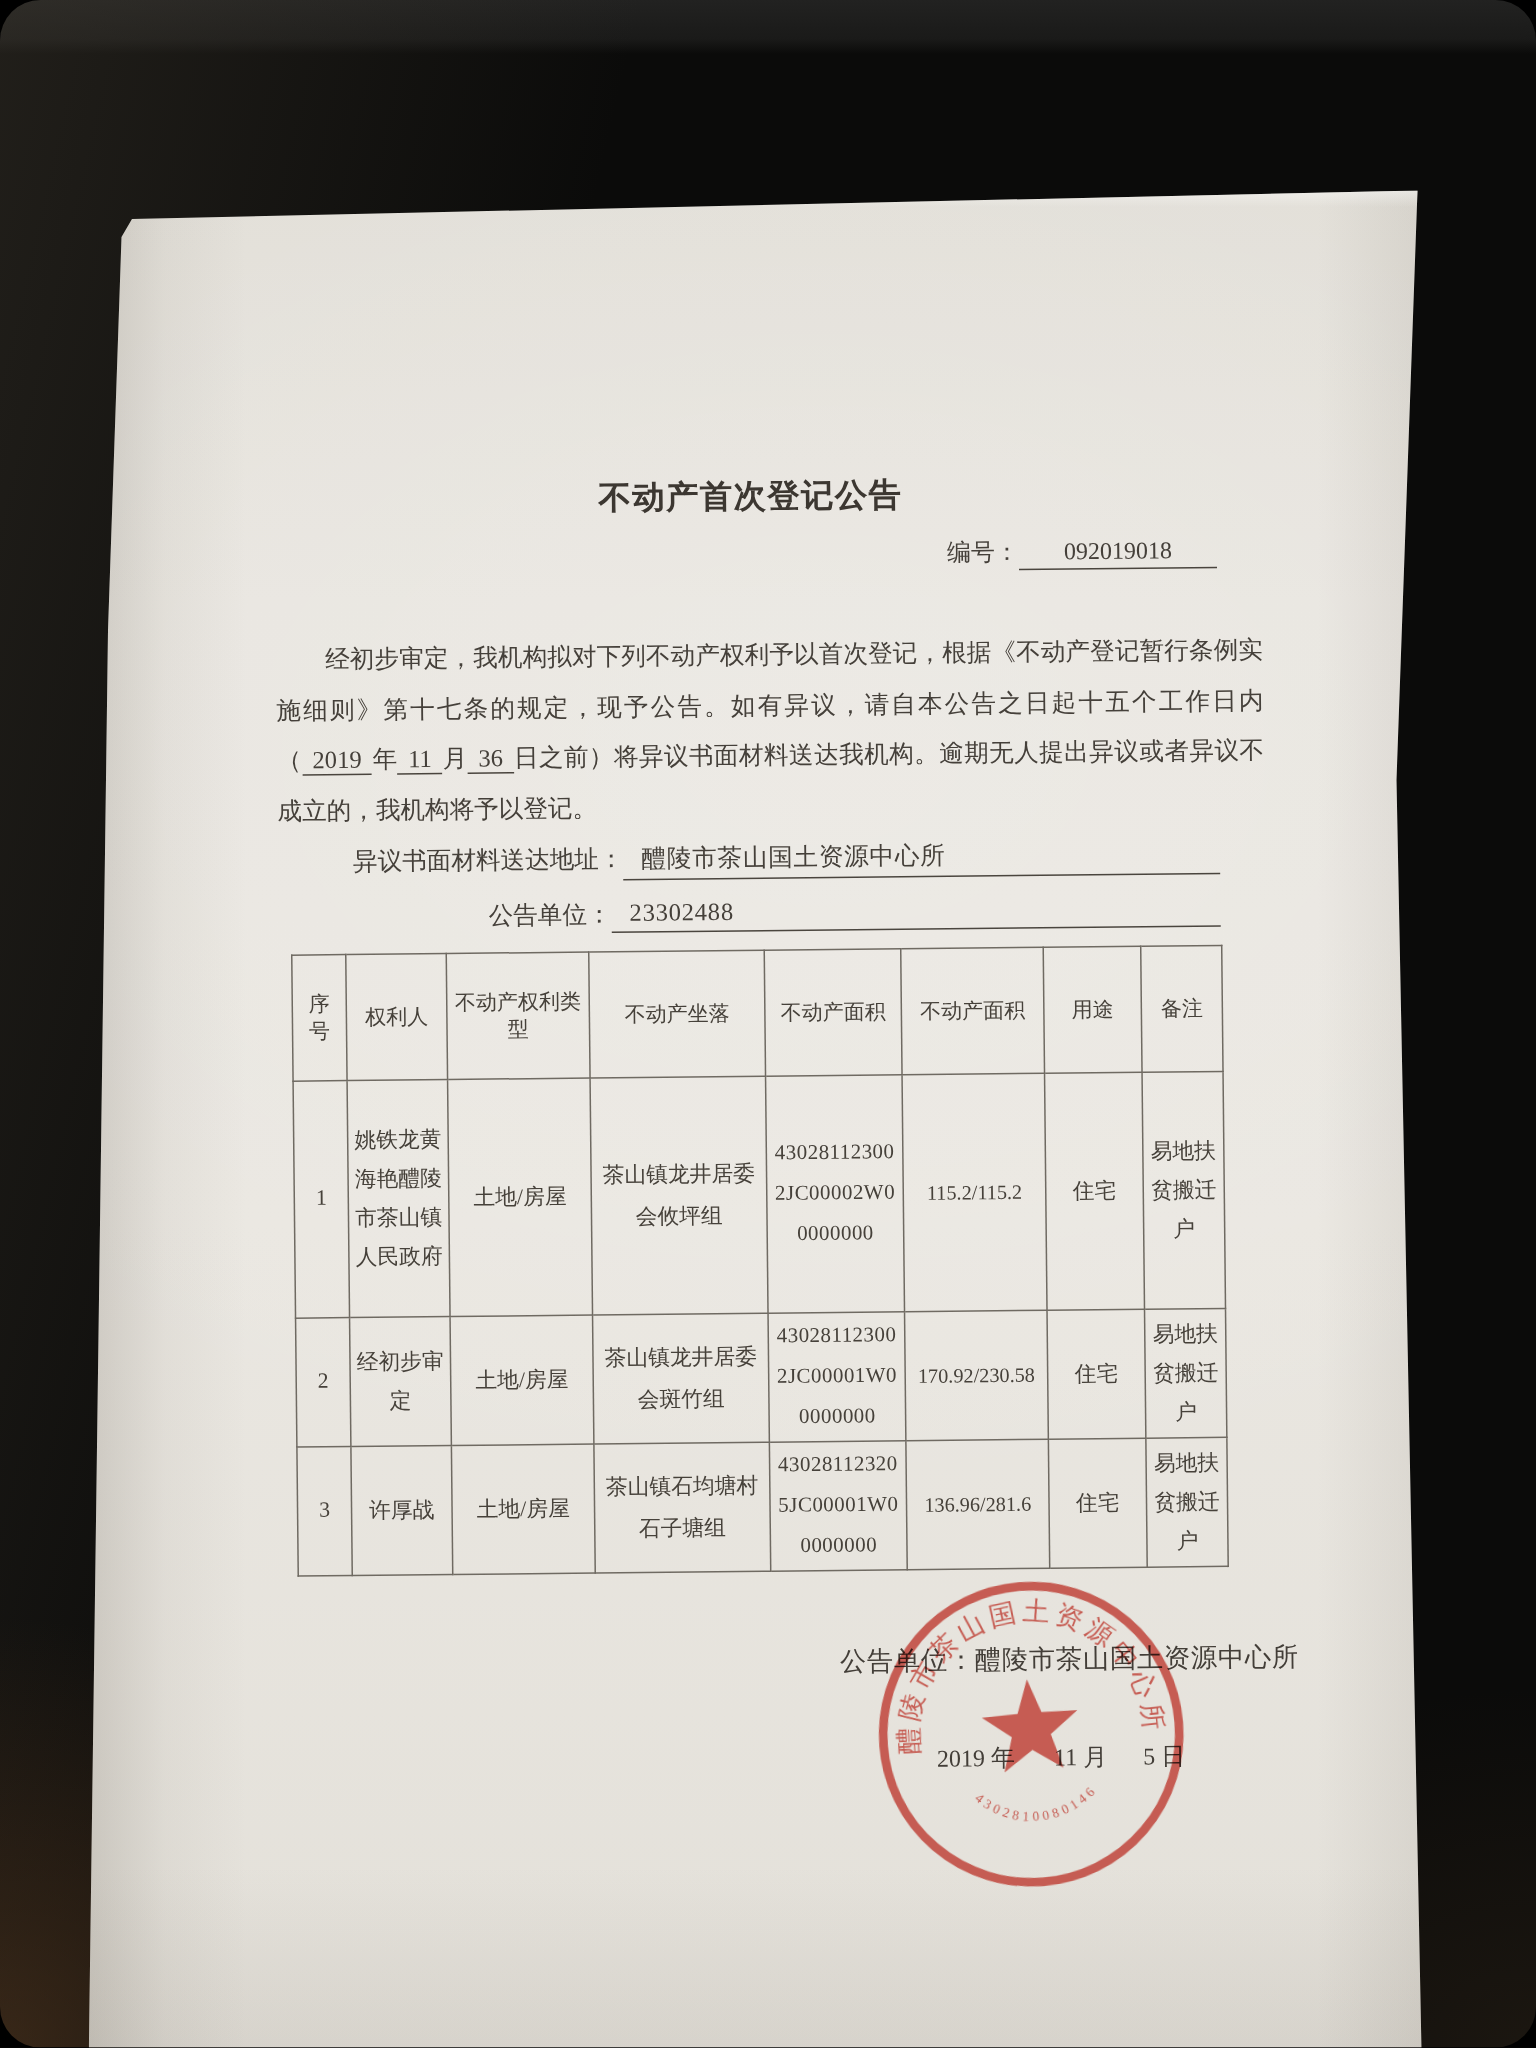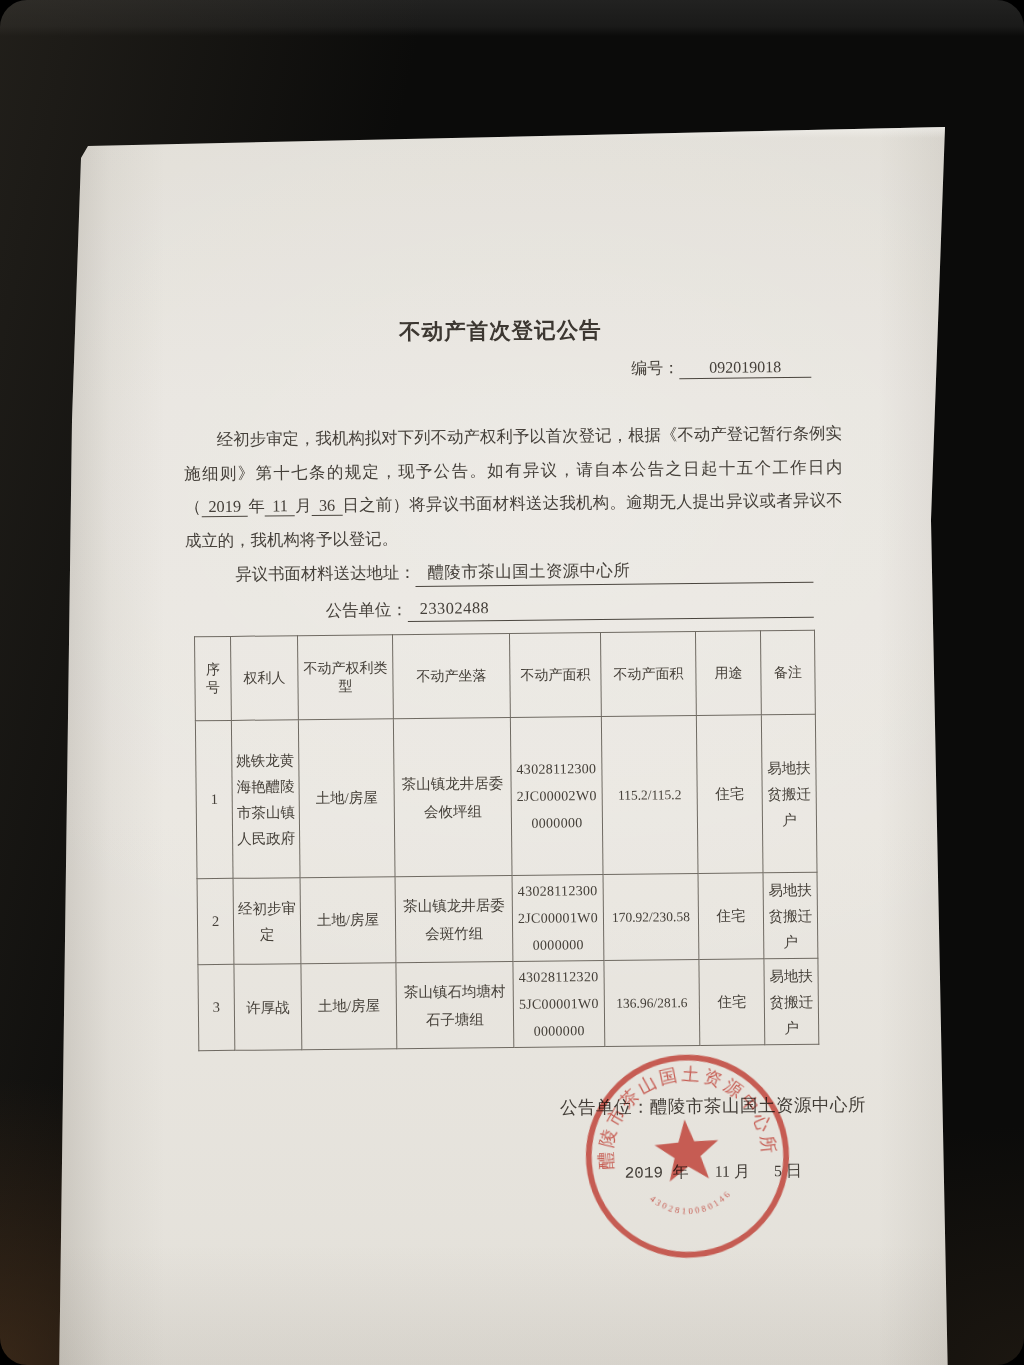--- a/index.html
+++ b/index.html
@@ -66,21 +66,21 @@
   tr.r3{height:79px;}
   th{font-size:14px;}
   td.c-owner{padding:2px 7px;line-height:26px;}
   td.c-loc{padding:2px 5px;line-height:28px;}
   td.c-unit{white-space:pre-line;line-height:27px;font-size:14px;letter-spacing:.3px;}
   td.c-area{font-size:13.5px;}
   td.c-note{line-height:26px;}
 
   .issuer{position:absolute;left:498px;top:972px;font-size:17.5px;letter-spacing:.5px;color:#433e38;}
   .date-line{position:absolute;left:562px;top:1040px;font-size:16px;color:#433e38;}
-  .date-line .dy{margin-right:26px;font-family:Liberation Mono, monospace;}
+  .date-line .dy{margin-right:26px;}
   .date-line .dm{margin-right:24px;}
 
   .seal{
     position:absolute;left:520px;top:929px;width:210px;height:210px;
     mix-blend-mode:multiply;opacity:.85;filter:blur(.3px);
     transform:rotate(-4deg);
   }
 </style>
 </head>
 <body>

